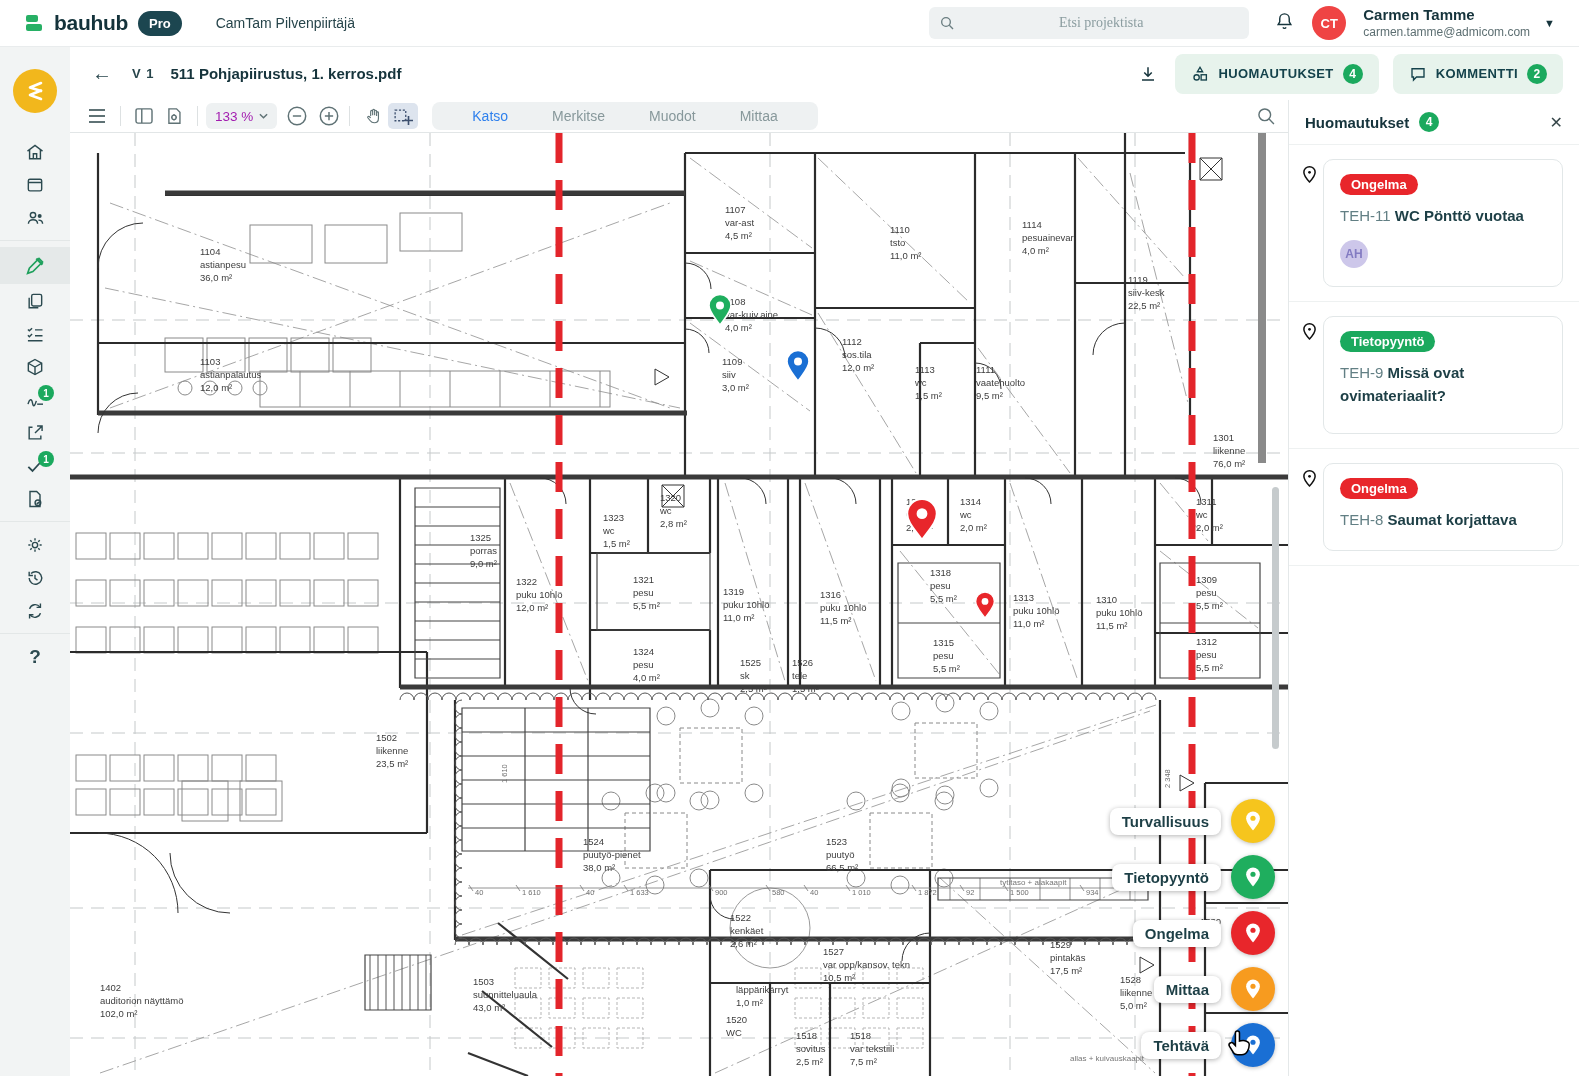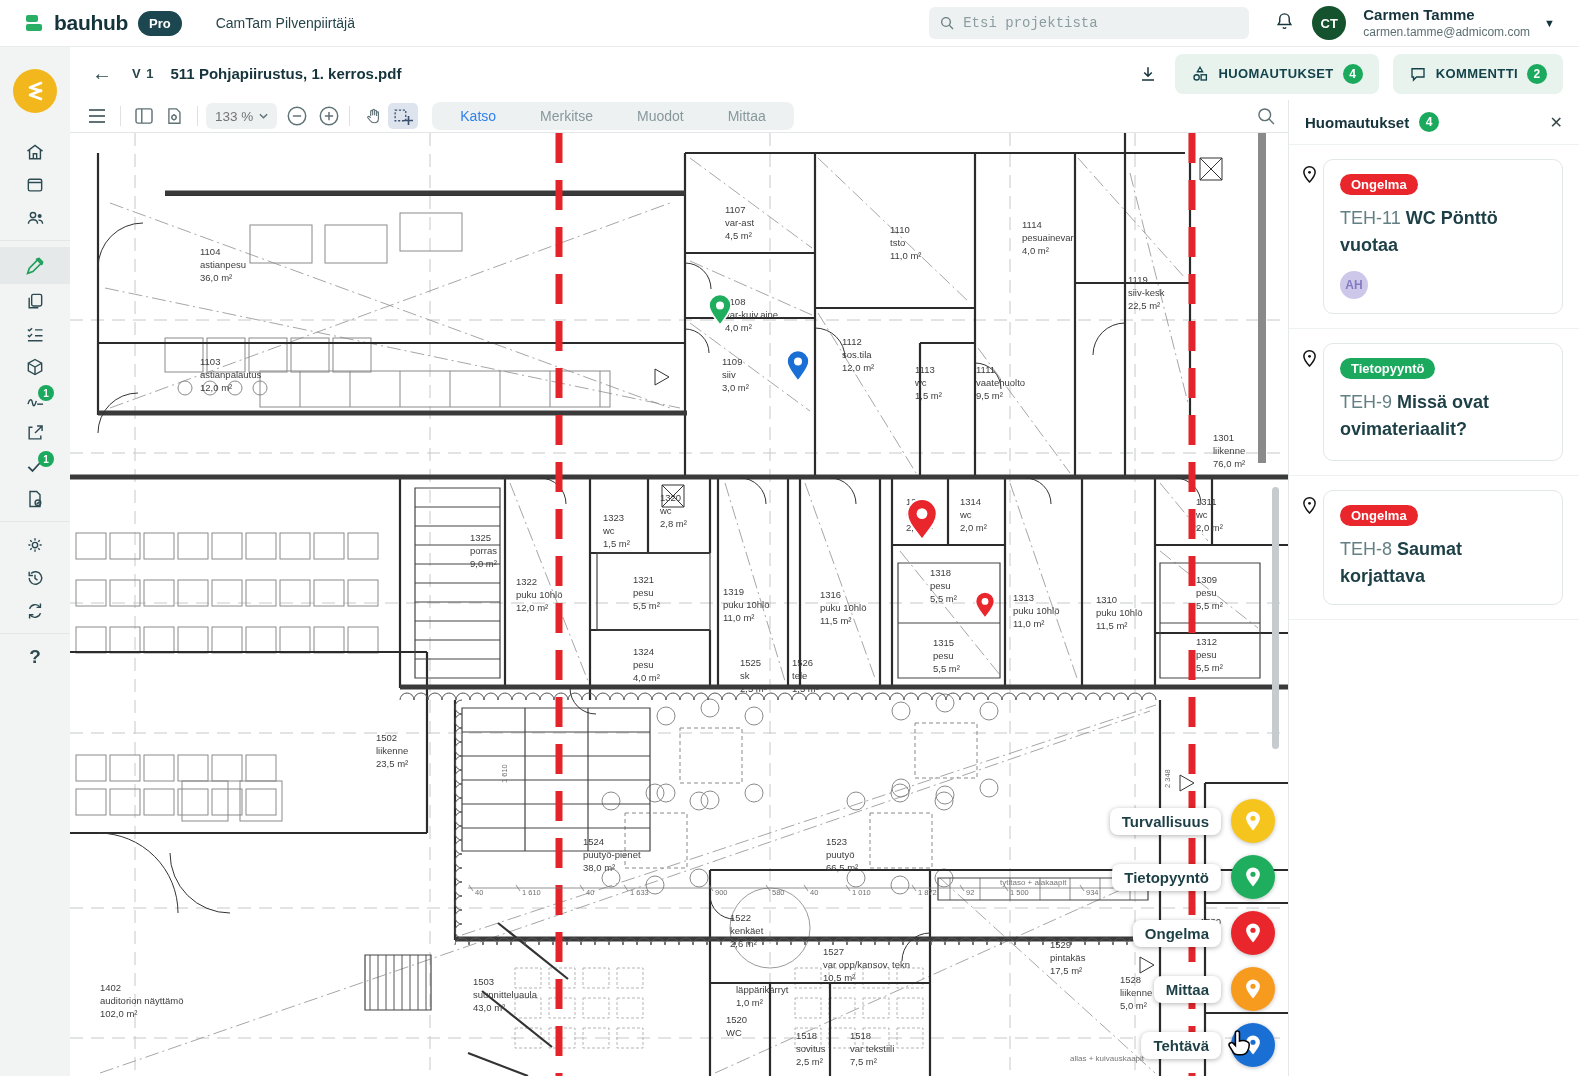--- a/index.html
+++ b/index.html
@@ -15,24 +15,24 @@
   .brandmark i:nth-child(1){ left:2px; top:3px; width:12px; height:7px; }
   .brandmark i:nth-child(2){ left:2px; top:12px; width:16px; height:7px; }
   .brand { font-size:21px; font-weight:700; color:#14333b; letter-spacing:-0.3px; }
   .propill { margin-left:10px; background:#1c4650; color:#fff; font-size:13px; font-weight:700;
              padding:5px 11px; border-radius:15px; }
   .projname { margin-left:34px; font-size:14px; color:#27454b; }
   .search { margin-left:auto; width:320px; height:32px; background:#eef1f2; border-radius:6px;
             display:flex; align-items:center; padding:0 10px; }
   .search svg { flex:none; }
   .search input { border:none; background:transparent; outline:none; font-size:14px; margin-left:8px;
-                  color:#33494e; width:100%; font-family:Liberation Mono, monospace; }
+                  color:#33494e; width:100%; font-family:Liberation Serif, serif;text-align:center; }
   .search input::placeholder { color:#8b9da0; }
   .bell { margin-left:26px; cursor:pointer; }
-  .avatar { margin-left:18px; width:34px; height:34px; border-radius:50%; background:#14532d; color:#fff;
+  .avatar { margin-left:18px; width:34px; height:34px; border-radius:50%; background:#ef4444; color:#fff;
             font-size:13px; font-weight:700; display:flex; align-items:center; justify-content:center; }
   .userblock { margin-left:17px; line-height:1.25; }
   .username { font-size:15px; font-weight:700; color:#16343c; }
   .useremail { font-size:12px; color:#5d6f72; }
   .caret { margin-left:14px; font-size:11px; color:#16343c; }
 
   
   .docbar { position:absolute; left:70px; top:47px; width:1509px; height:53px; background:#fff;
             display:flex; align-items:center; padding:0 16px 0 22px; z-index:20; }
   .backbtn { font-size:20px; color:#27454b; cursor:pointer; width:26px; }
@@ -63,25 +63,25 @@
 
   
   .pdftoolbar { position:absolute; left:70px; top:100px; width:1218px; height:33px; background:#fff;
                 border-bottom:1px solid #e2e6e7; display:flex; align-items:center; padding:0 12px;
                 z-index:20; color:#5f7275; }
   .ticon { display:flex; align-items:center; justify-content:center; width:30px; height:26px;
            cursor:pointer; border-radius:5px; }
   .ticon.activeTool { background:#dde4ee; }
   .tdivider { width:1px; height:20px; background:#dde1e2; margin:0 8px; }
   .zoompill { background:#eef1f2; border-radius:6px; height:26px; display:flex; align-items:center;
-              padding:0 9px; gap:6px; font-size:13.5px; color:#737373; cursor:pointer; }
+              padding:0 9px; gap:6px; font-size:13.5px; color:#a21caf; cursor:pointer; }
   .circlebtn { width:24px; height:24px; margin-left:8px; cursor:pointer; display:flex;
                align-items:center; justify-content:center; }
   .tabgroup { margin-left:14px; background:#eef1f2; border-radius:8px; height:28px; display:flex;
-              align-items:center; padding:0 6px; }
+              align-items:center; padding:0 18px; }
   .tab { font-size:14px; color:#87989b; padding:0 22px; cursor:pointer; }
   .tab.active { color:#2f80ed; }
   .toolsearch { margin-left:auto; cursor:pointer; display:flex; }
 
   
   .canvas { position:absolute; left:70px; top:133px; width:1218px; height:943px; background:#fff;
             overflow:hidden; }
   .canvas svg text { font-family:"Liberation Sans",sans-serif; }
   .scrollthumb { position:absolute; right:9px; top:354px; width:7px; height:262px; background:#c6cbcd;
                  border-radius:4px; }
@@ -102,21 +102,21 @@
   .panelheader { height:45px; display:flex; align-items:center; padding:0 16px; gap:10px;
                  border-bottom:1px solid #eef1f1; }
   .paneltitle { font-size:15px; font-weight:700; color:#16343c; }
   .panelclose { margin-left:auto; font-size:16px; color:#37474a; cursor:pointer; }
   .crow { display:flex; border-bottom:1px solid #eef1f1; padding:14px 16px 14px 6px; }
   .cgutter { width:28px; flex:none; display:flex; justify-content:center; padding-top:6px; }
   .card { flex:1; border:1px solid #e2e7e8; border-radius:10px; padding:14px 16px; background:#fff;
           cursor:pointer; }
   .cbadge { display:inline-block; color:#fff; font-size:13px; font-weight:700; border-radius:13px;
             padding:3px 11px; margin-bottom:10px; }
-  .ctitle { font-size:18px; line-height:1.5; }
+  .ctitle { font-size:15px; line-height:1.5; }
   .ccode { color:#627f84; font-weight:400; }
   .cname { color:#1d3f46; font-weight:700; }
   .cavatar { margin-top:12px; width:28px; height:28px; border-radius:50%; background:#cdc7ea;
              color:#837bc2; font-size:12px; font-weight:700; display:flex; align-items:center;
              justify-content:center; }
   .cardminh-0{min-height:128px;} .cardminh-1{min-height:108px;} .cardminh-2{min-height:118px;} .cardminh-3{min-height:88px;}
 </style>
 </head>
 <body>
 

